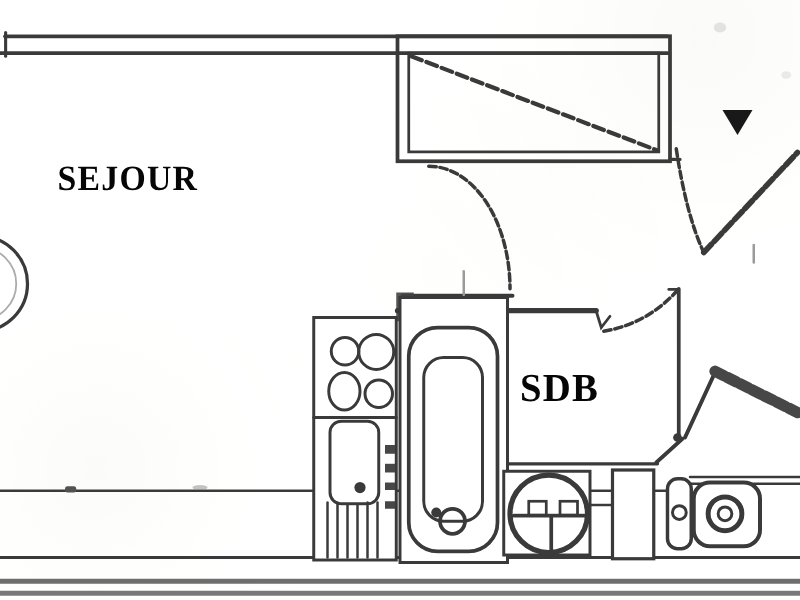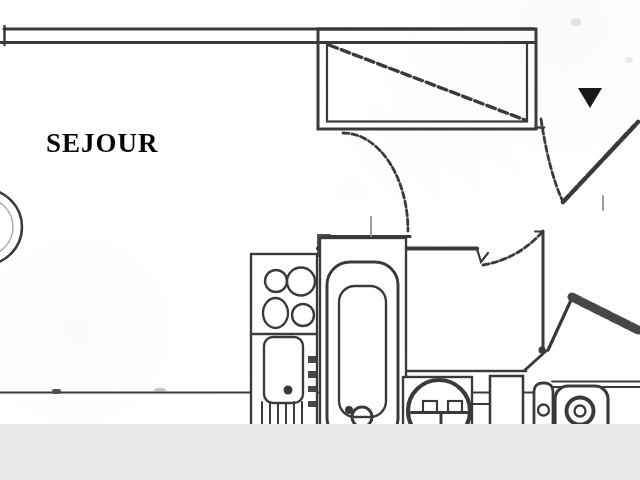--- a/index.html
+++ b/index.html
@@ -1,18 +1,18 @@
 <!DOCTYPE html>
 <html><head>
 <meta charset="utf-8">
 <style>
   html,body{margin:0;padding:0;background:#e9e9e9;}
   #stage{
     position:relative;
-    width:640px;height:424px;
+    width:640px;height:480px;
     overflow:hidden;
     background:
       radial-gradient(circle at 88% 6%, rgba(0,0,0,0.035), transparent 38%),
       radial-gradient(circle at 12% 78%, rgba(0,0,0,0.03), transparent 34%),
       radial-gradient(circle at 55% 45%, rgba(0,0,0,0.02), transparent 45%),
       #fcfcfb;
     font-family:"Liberation Serif", serif;
     filter: blur(0.35px) contrast(1.06);
   }
   svg{position:absolute;left:0;top:0;}
@@ -162,14 +162,15 @@
 
     <g stroke="none">
       <rect x="52" y="389" width="9" height="5" rx="2" fill="#555555"></rect>
       <ellipse cx="576" cy="22" rx="5" ry="4" fill="#c9c9c9" opacity="0.55"></ellipse>
       <ellipse cx="629" cy="60" rx="4" ry="3" fill="#d2d2d2" opacity="0.5"></ellipse>
       <ellipse cx="160" cy="390" rx="6" ry="2" fill="#888888" opacity="0.5"></ellipse>
     </g>
   </svg>
 
   <div class="label label-sejour">SEJOUR</div>
+  <div class="label label-sdb">SDB</div>
 
 </div>
 
 </body></html>

